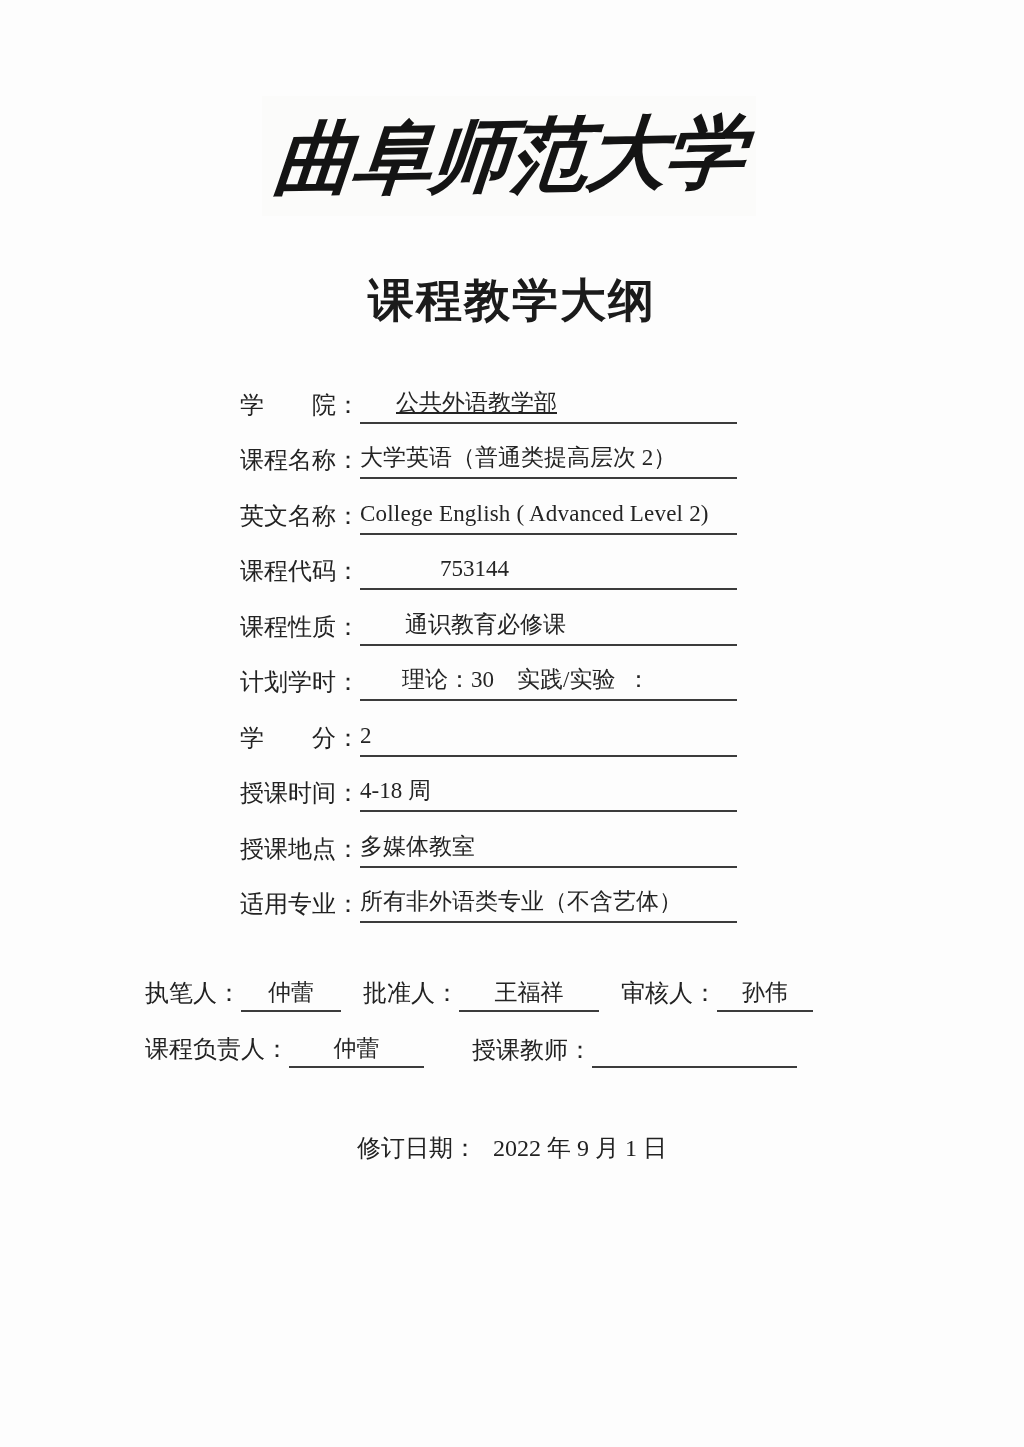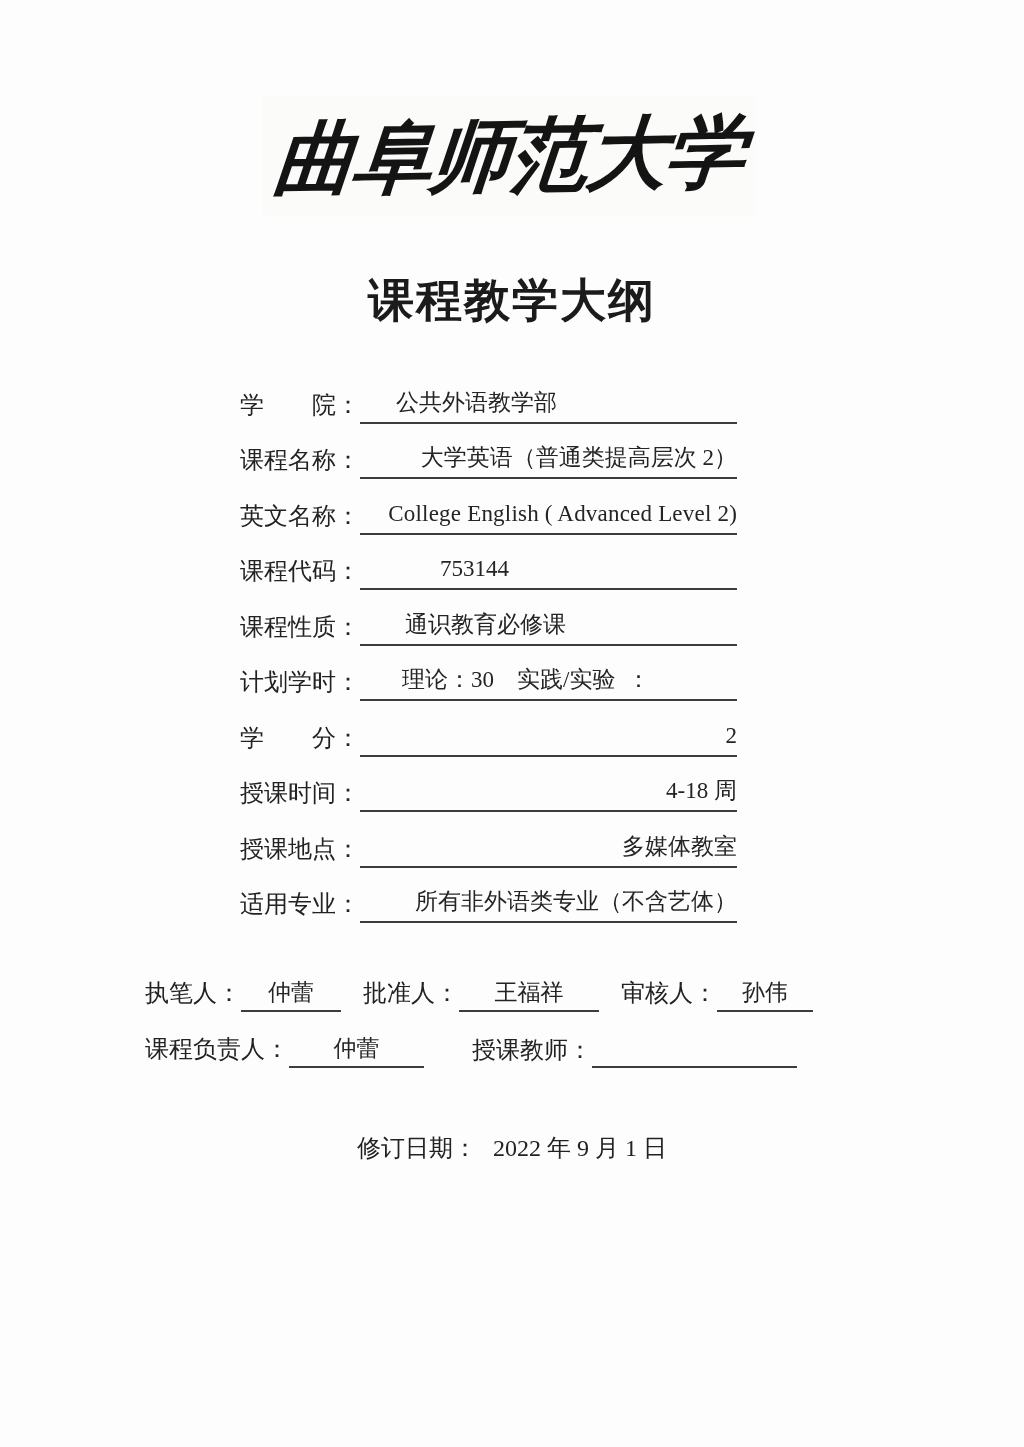--- a/index.html
+++ b/index.html
@@ -65,29 +65,29 @@
     font-size: 24px;
     white-space: pre;
     color: #222222;
     padding-bottom: 4px;
     line-height: 1.2;
   }
   .field-line {
     flex: 1;
     border-bottom: 2px solid #3c3c3c;
     font-size: 23px;
-    text-align: right;
+    text-align: left;
     white-space: pre;
     padding-bottom: 4px;
     line-height: 1.25;
     min-height: 34px;
     color: #242424;
   }
   .field-line.align-left { text-align: left; }
-  .field-row:nth-child(1) .field-line { padding-left: 36px; }
+  .field-row:nth-child(1) .field-line { padding-left: 36px; text-decoration: underline; }
   .field-row:nth-child(4) .field-line { padding-left: 80px; }
   .field-row:nth-child(5) .field-line { padding-left: 45px; }
   .field-row:nth-child(6) .field-line { padding-left: 42px; }
   .field-line.en { font-size: 23px; letter-spacing: 0.2px; }
   
   .sig-block {
     position: absolute;
     left: 145px; top: 956px;
     width: 700px;
   }

